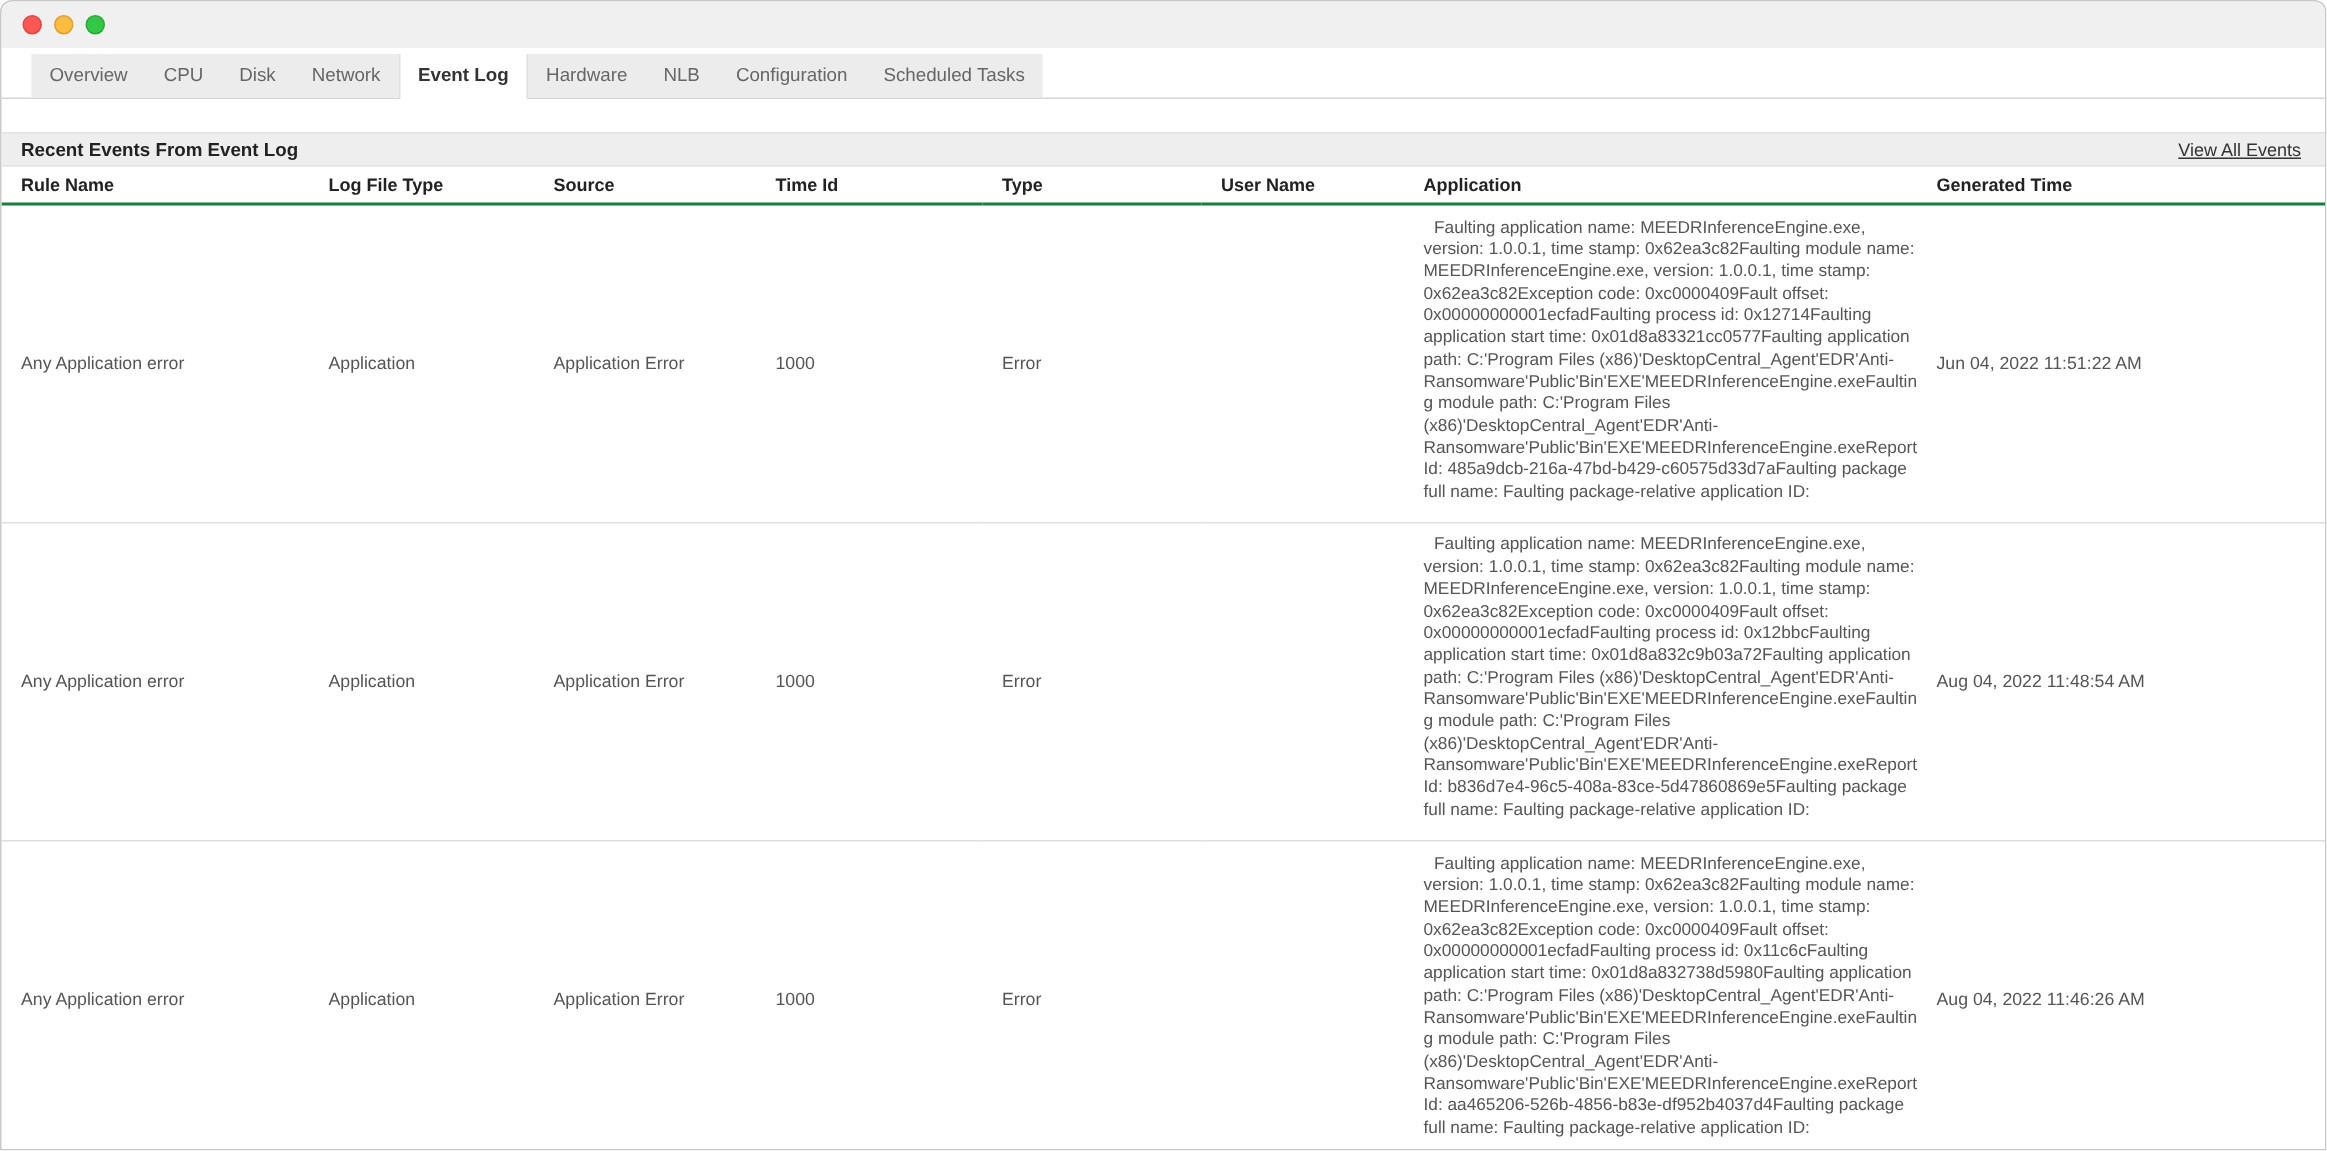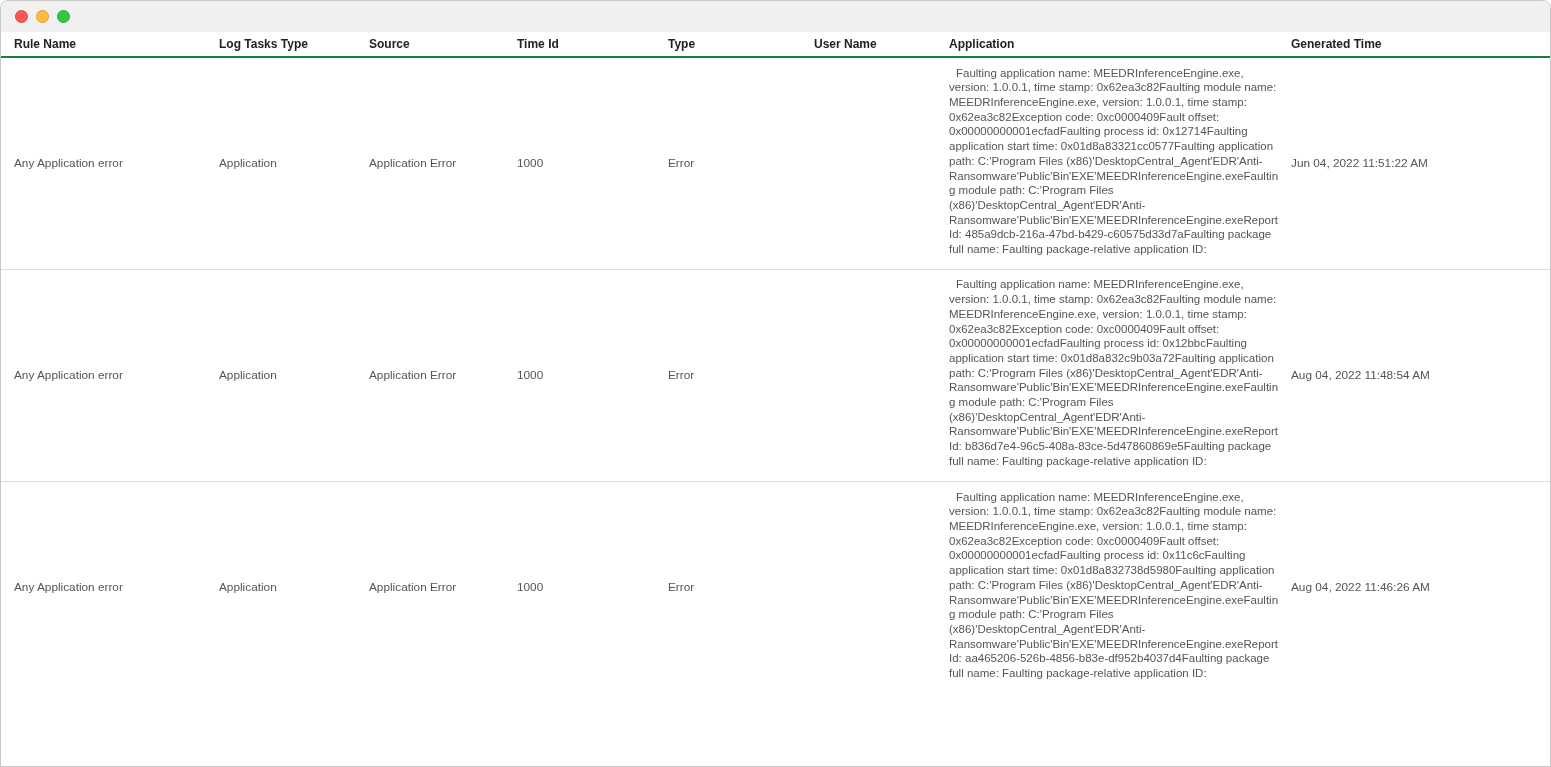--- a/index.html
+++ b/index.html
@@ -127,37 +127,54 @@
 <body>
 
 <div class="window">
 
   <div class="titlebar">
     <span class="tl red"></span>
     <span class="tl yellow"></span>
     <span class="tl green"></span>
   </div>
 
-
+  <div class="tabbar-wrap">
+    <div class="tabbar">
+      <div class="tab">Overview</div>
+      <div class="tab">CPU</div>
+      <div class="tab">Disk</div>
+      <div class="tab">Network</div>
+      <div class="tab active">Event Log</div>
+      <div class="tab">Hardware</div>
+      <div class="tab">NLB</div>
+      <div class="tab">Configuration</div>
+      <div class="tab">Scheduled Tasks</div>
+    </div>
+  </div>
+
+  <div class="section-bar">
+    <span class="section-title">Recent Events From Event Log</span>
+    <a class="view-all">View All Events</a>
+  </div>
 
   <table class="events">
     <colgroup>
       <col style="width:205px">
       <col style="width:150px">
       <col style="width:148px">
       <col style="width:151px">
       <col style="width:146px">
       <col style="width:135px">
       <col style="width:342px">
       <col>
     </colgroup>
     <thead>
       <tr>
         <th>Rule Name</th>
-        <th>Log Tasks Type</th>
+        <th>Log File Type</th>
         <th>Source</th>
         <th>Time Id</th>
         <th>Type</th>
         <th>User Name</th>
         <th>Application</th>
         <th>Generated Time</th>
       </tr>
     </thead>
     <tbody>
       <tr class="data-row">

